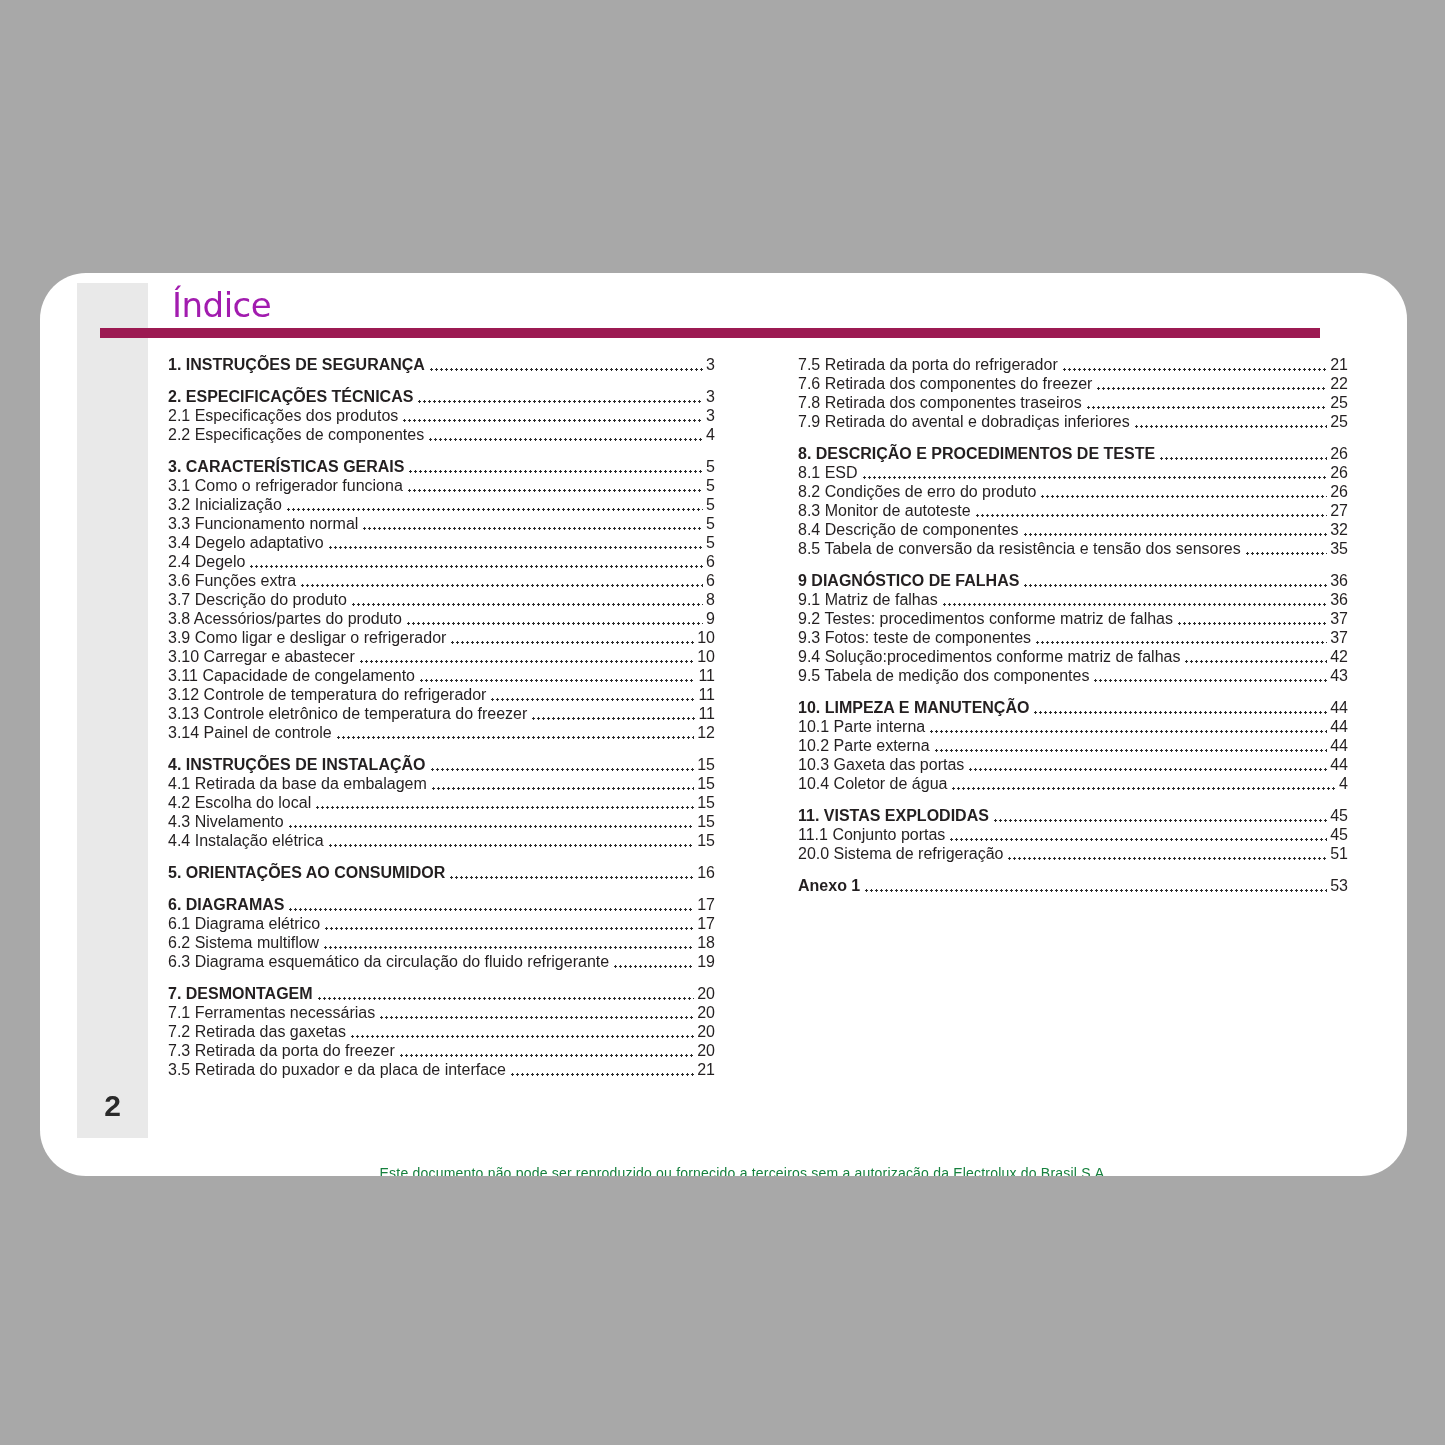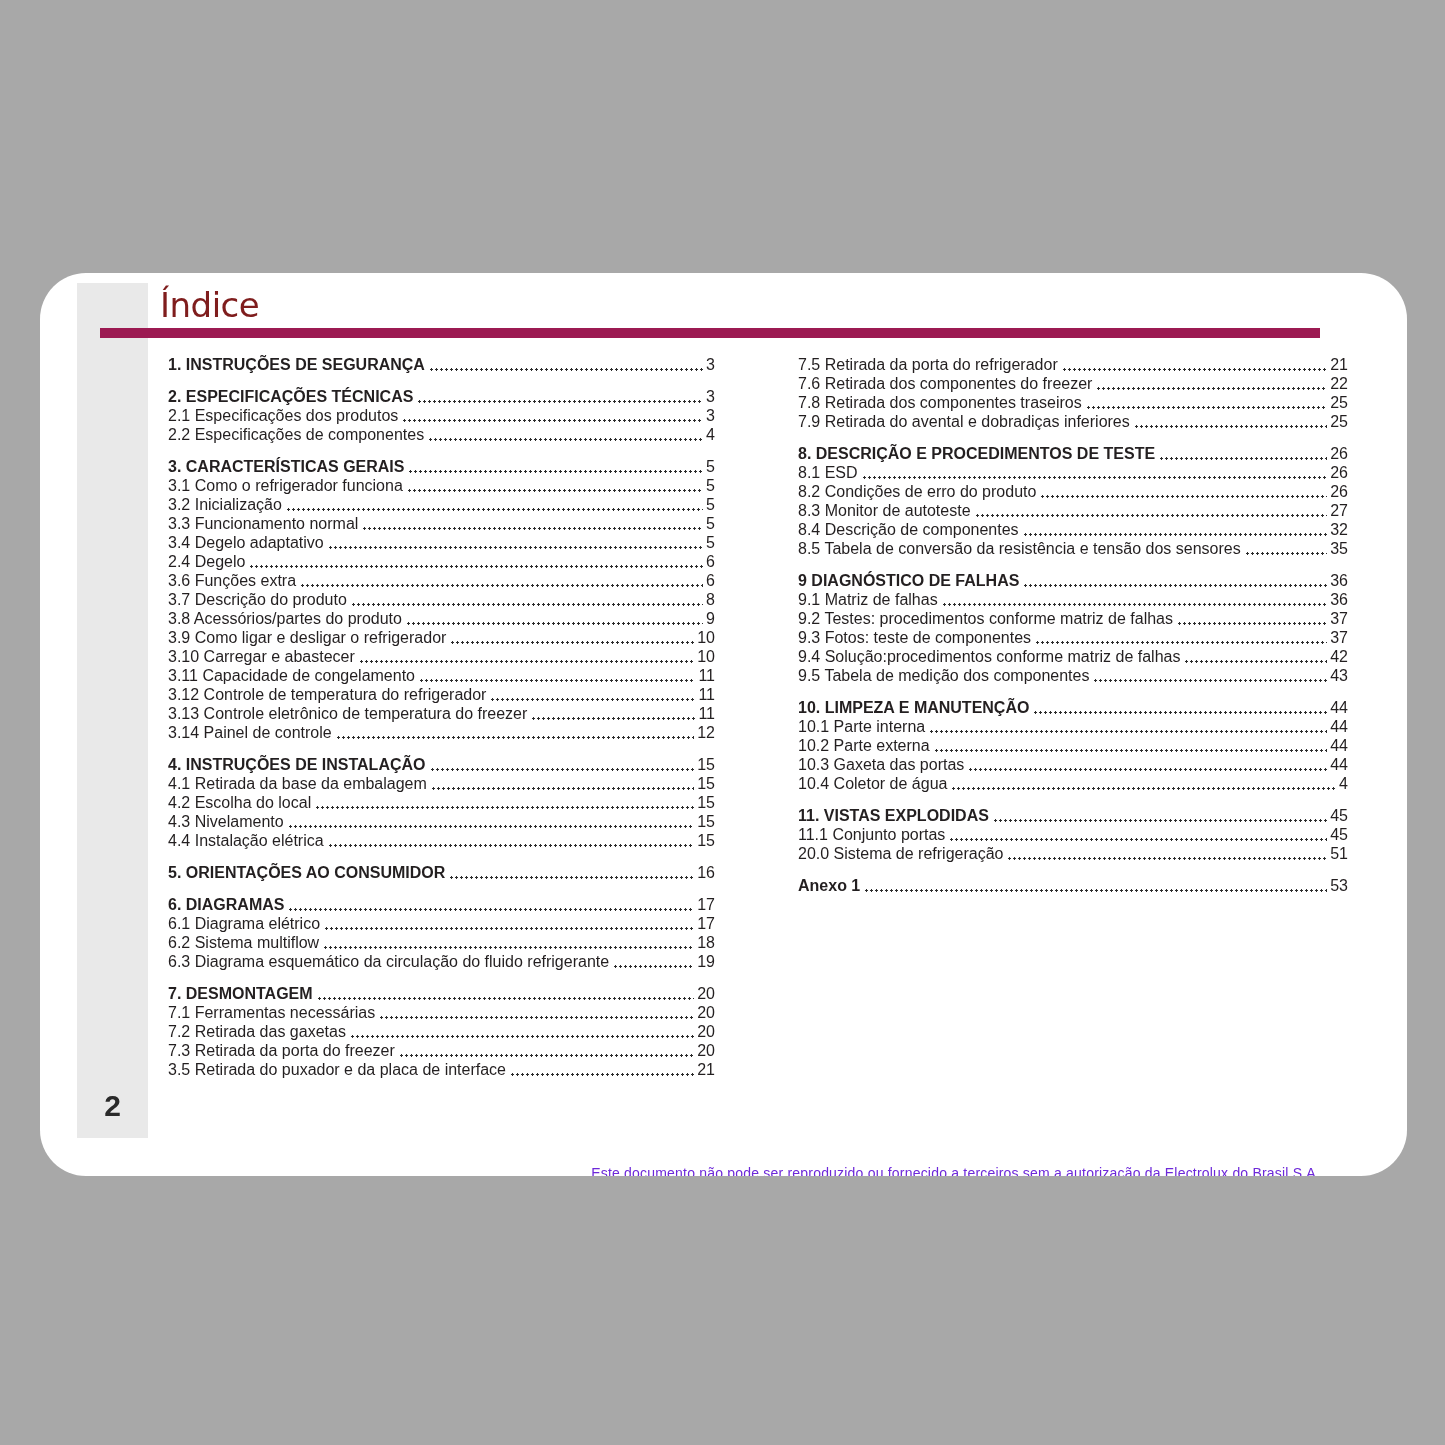--- a/index.html
+++ b/index.html
@@ -17,22 +17,22 @@
     background: #ffffff;
     border-radius: 46px;
     overflow: hidden;
   }
   .strip {
     position: absolute; left: 37px; top: 10px;
     width: 71px; height: 855px;
     background: #e9e9e9;
   }
   .title {
-    position: absolute; left: 120px; top: 12px;
-    font-size: 34px; color: #7f1d1d;
+    position: absolute; left: 132px; top: 12px;
+    font-size: 34px; color: #a21caf;
     letter-spacing: -0.5px;
     font-family: "DejaVu Sans", sans-serif;
   }
   .rule {
     position: absolute; left: 60px; top: 55px;
     width: 1220px; height: 10px;
     background: #9c1a52;
   }
   .columns {
     position: absolute; left: 128px; top: 82px;
@@ -61,22 +61,22 @@
   }
   .toc-page { flex: 0 0 auto; }
 
   .pagenum {
     position: absolute; left: 37px; top: 816px;
     width: 71px; text-align: center;
     font-size: 30px; font-weight: bold; color: #2a2a2a;
   }
   .footer {
     position: absolute; left: 128px; bottom: -5px;
-    width: 1152px; text-align: right;
-    font-size: 14px; color: #6d28d9;
+    width: 1152px; text-align: center;
+    font-size: 14px; color: #15803d;
     letter-spacing: 0.2px;
   }
 </style>
 </head>
 <body>
 
 <div class="canvas">
   <div class="sheet">
     <div class="strip"></div>
     <div class="title">Índice</div>

